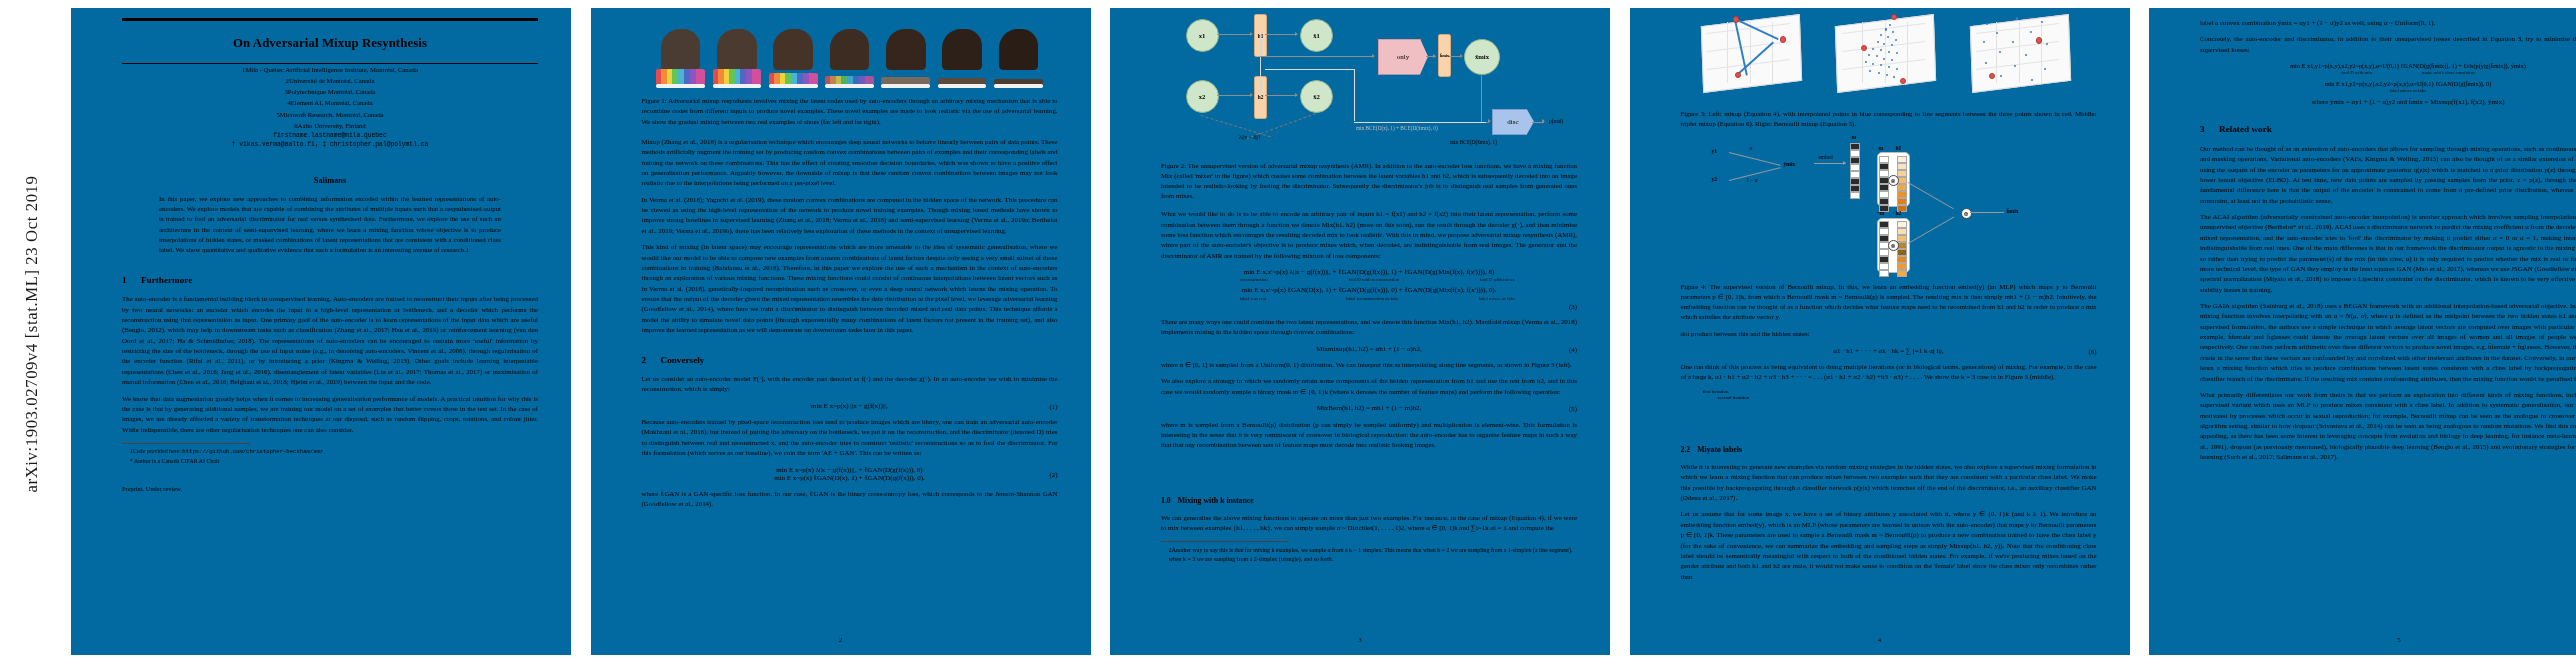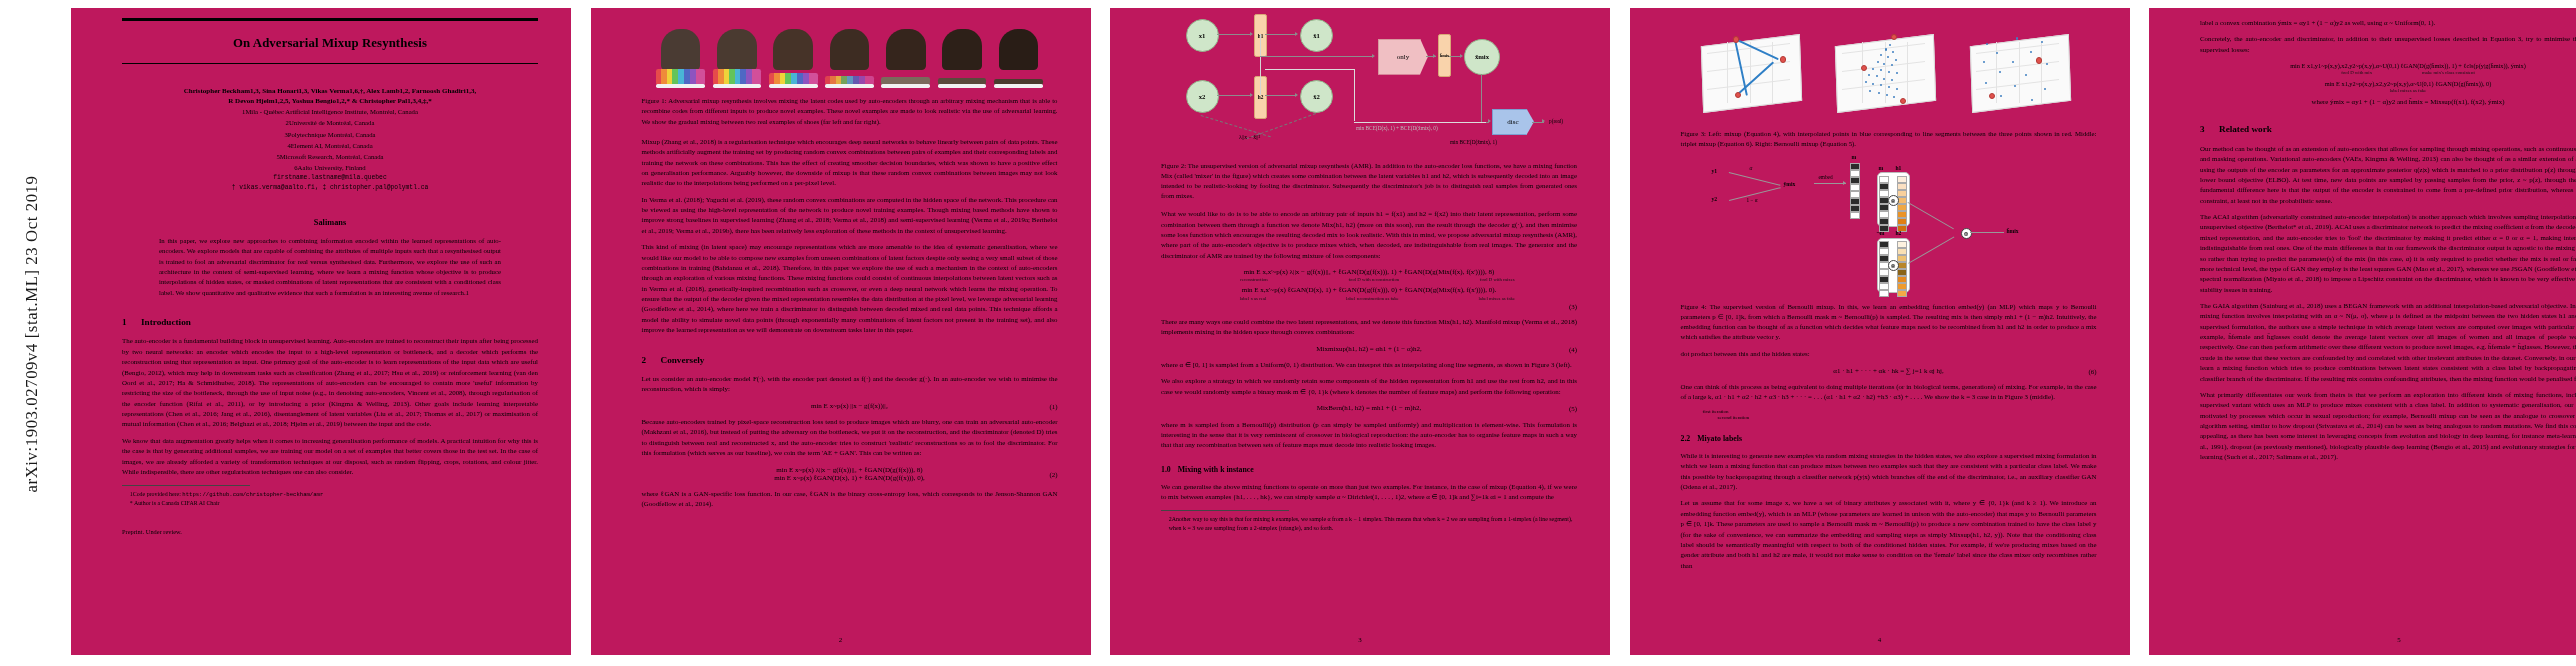--- a/index.html
+++ b/index.html
@@ -10,21 +10,21 @@
   .arxiv-stamp{
     position:absolute;left:-1.1px;top:0;width:67px;height:667px;
     display:flex;align-items:center;justify-content:center;
   }
   .arxiv-stamp span{
     transform:rotate(-90deg);white-space:nowrap;
     font-family:"Liberation Serif",serif;font-size:16.7px;color:#1a1a1a;letter-spacing:0.6px;
   }
 
   .page{
-    position:relative;background:#be185d;width:500px;height:647px;
+    position:relative;background:#0369a1;width:500px;height:647px;
     margin-top:7.8px;flex:0 0 auto;box-sizing:border-box;
     padding:0 0 0 0;
   }
   .page.p1{margin-left:71px;}
   .page.p2{margin-left:19.5px;}
   .page.p3{margin-left:19.5px;}
   .page.p4{margin-left:19.5px;}
   .page.p5{margin-left:19.5px;}
 
   .col{position:absolute;left:51px;right:33px;}
@@ -45,21 +45,21 @@
 
   .abs-head{text-align:center;font-weight:bold;font-size:8.3px;margin:25.6px 0 9px 0;}
   .abs-body{
     margin:0 37px;font-size:6.8px;line-height:1.52;text-align:justify;
   }
   h2.sec{
     font-weight:bold;font-size:9.2px;margin:19px 0 9.4px 0;
   }
   h2.sec .num{display:inline-block;width:19px;}
   h3.sub{font-weight:bold;font-size:7.8px;margin:14.5px 0 7.8px 0;}
-  h3.sub .num{display:inline-block;width:16.7px;}
+  h3.sub .num{display:inline-block;width:16.7px;margin-top:31px;}
   p.body{font-size:6.9px;line-height:1.5;text-align:justify;margin:0 0 6.1px 0;}
   .eq{
     text-align:center;font-size:7px;margin:7.2px 0 7.2px 0;position:relative;
     font-family:"Liberation Serif",serif;
   }
   .eq .tag{position:absolute;right:0;top:50%;transform:translateY(-50%);font-size:6.9px;}
   .eq .brace-label{display:block;font-size:4.8px;color:#111;margin-top:0.6px;}
 
   .footnote-rule{width:128px;height:0.6px;background:#444;margin:7.8px 0 3.9px 0;}
   .footnote{font-size:5.9px;line-height:1.5;margin:0 0 0 7.8px;}
@@ -141,38 +141,34 @@
   <div class="arxiv-stamp">
     <span>arXiv:1903.02709v4  [stat.ML]  23 Oct 2019</span>
   </div>
 
   <div class="page p1">
     <div class="col" style="top:10px;">
       <div class="rule-thick"></div>
       <div class="title">On Adversarial Mixup Resynthesis</div>
       <div class="rule-thin"></div>
 
-      <div class="authors">
-        <div>Christopher Beckham1,3, Sina Honari1,3, Vikas Verma1,6,†, Alex Lamb1,2, Farnoosh Ghadiri1,3,</div>
-        <div>R Devon Hjelm1,2,5, Yoshua Bengio1,2,* &amp; Christopher Pal1,3,4,‡,*</div>
-      </div>
       <div class="affil">1Mila - Québec Artificial Intelligence Institute, Montréal, Canada</div>
       <div class="affil">2Université de Montréal, Canada</div>
       <div class="affil">3Polytechnique Montréal, Canada</div>
       <div class="affil">4Element AI, Montréal, Canada</div>
       <div class="affil">5Microsoft Research, Montréal, Canada</div>
       <div class="affil">6Aalto University, Finland</div>
       <div class="email">firstname.lastname@mila.quebec</div>
       <div class="email">† vikas.verma@aalto.fi, ‡ christopher.pal@polymtl.ca</div>
 
       <div class="abs-head">Salimans</div>
       <div class="abs-body">In this paper, we explore new approaches to combining information encoded within the learned representations of auto-encoders. We explore models that are capable of combining the attributes of multiple inputs such that a resynthesised output is trained to fool an adversarial discriminator for real versus synthesised data. Furthermore, we explore the use of such an architecture in the context of semi-supervised learning, where we learn a mixing function whose objective is to produce interpolations of hidden states, or masked combinations of latent representations that are consistent with a conditioned class label. We show quantitative and qualitative evidence that such a formulation is an interesting avenue of research.1</div>
 
       <h2 class="sec">
-        <span class="num">1</span><span>Introduction</span>
+        <span class="num">1</span><span>Furthermore</span>
       </h2>
       <p class="body">The auto-encoder is a fundamental building block in unsupervised learning. Auto-encoders are trained to reconstruct their inputs after being processed by two neural networks: an encoder which encodes the input to a high-level representation or bottleneck, and a decoder which performs the reconstruction using that representation as input. One primary goal of the auto-encoder is to learn representations of the input data which are useful (Bengio, 2012), which may help in downstream tasks such as classification (Zhang et al., 2017; Hsu et al., 2019) or reinforcement learning (van den Oord et al., 2017; Ha &amp; Schmidhuber, 2018). The representations of auto-encoders can be encouraged to contain more 'useful' information by restricting the size of the bottleneck, through the use of input noise (e.g., in denoising auto-encoders,  Vincent et al., 2008), through regularisation of the encoder function (Rifai et al., 2011), or by introducing a prior (Kingma &amp; Welling, 2013). Other goals include learning interpretable representations (Chen et al., 2016; Jang et al., 2016), disentanglement of latent variables (Liu et al., 2017; Thomas et al., 2017) or maximisation of mutual information (Chen et al., 2016; Belghazi et al., 2018; Hjelm et al., 2019) between the input and the code.</p>
       <p class="body">We know that data augmentation greatly helps when it comes to increasing generalisation performance of models. A practical intuition for why this is the case is that by generating additional samples, we are training our model on a set of examples that better covers those in the test set. In the case of images, we are already afforded a variety of transformation techniques at our disposal, such as random flipping, crops, rotations, and colour jitter. While indispensible, there are other regularisation techniques one can also consider.</p>
 
       <div class="footnote-rule"></div>
       <div class="footnote">
         <span>1Code provided here: </span><span class="mono">https://github.com/christopher-beckham/amr</span>
       </div>
       <div class="footnote">* Author is a Canada CIFAR AI Chair</div>
       <div class="preprint">Preprint. Under review.</div>
@@ -345,21 +341,21 @@
       </h3>
       <p class="body">We can generalise the above mixing functions to operate on more than just two examples. For instance, in the case of mixup (Equation 4), if we were to mix between examples {h1, . . . , hk}, we can simply sample α ~ Dirichlet(1, . . . , 1)2, where α ∈ [0, 1]k and ∑i=1k αi = 1 and compute the</p>
 
       <div class="footnote-rule"></div>
       <div class="footnote">2Another way to say this is that for mixing k examples, we sample α from a k − 1 simplex. This means that when k = 2 we are sampling from a 1-simplex (a line segment), when k = 3 we are sampling from a 2-simplex (triangle), and so forth.</div>
     </div>
     <div class="pagenum">3</div>
   </div>
 
   <div class="page p4">
-    <div class="col" style="top:21px;">
+    <div class="col" style="top:1px;">
 
       <div class="cubes">
         <div class="cube">
           <div class="cubebox"></div>
           <div class="grid-l" style="left:13.3px;top:16.7px;width:83px;height:0.6px;transform:skewY(-7deg);"></div>
           <div class="grid-l" style="left:13.3px;top:34px;width:83px;height:0.6px;transform:skewY(-7deg);"></div>
           <div class="grid-l" style="left:13.3px;top:52px;width:83px;height:0.6px;transform:skewY(-7deg);"></div>
           <div class="grid-l" style="left:33px;top:10px;width:0.6px;height:61px;"></div>
           <div class="grid-l" style="left:56px;top:10px;width:0.6px;height:61px;"></div>
           <div class="grid-l" style="left:78px;top:10px;width:0.6px;height:61px;"></div>

